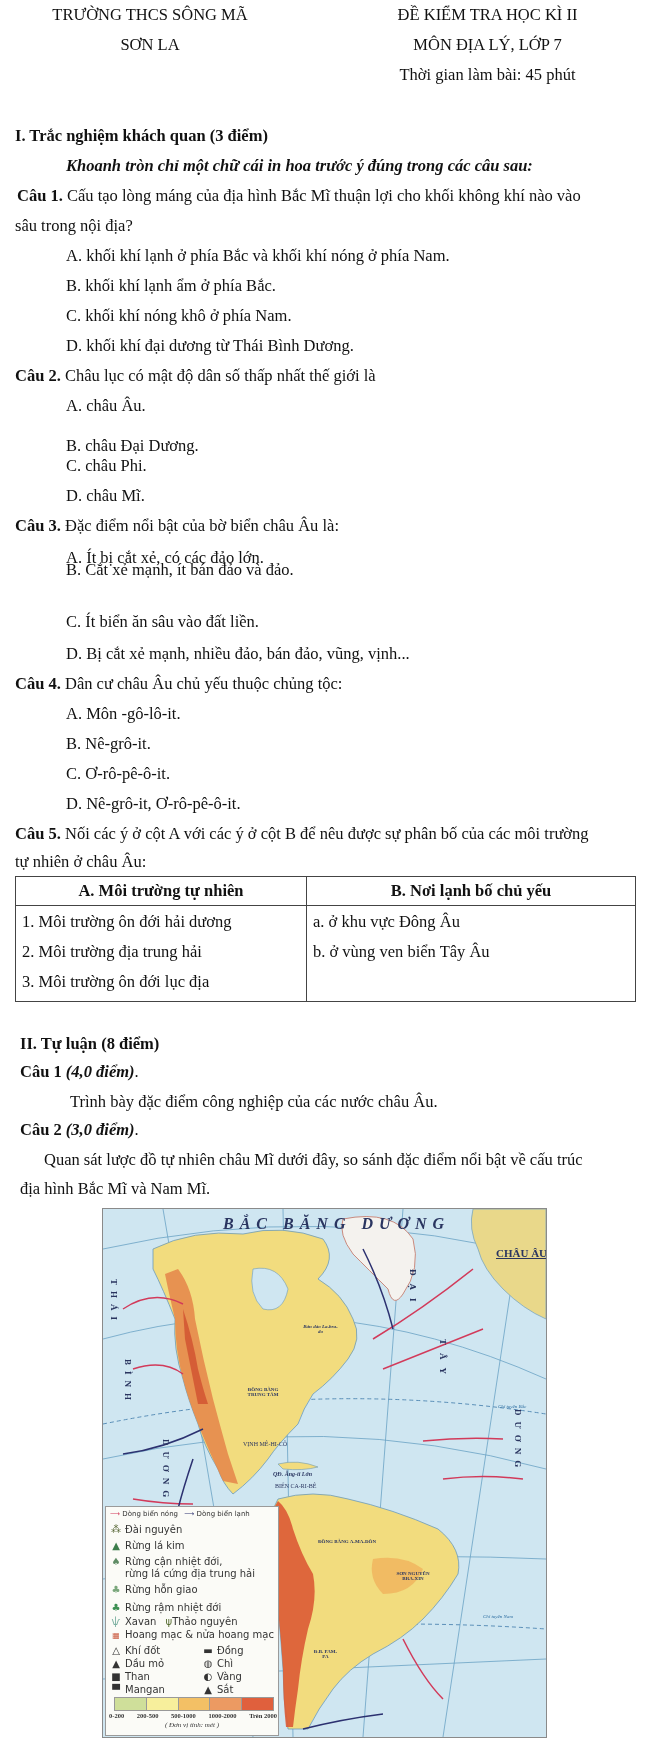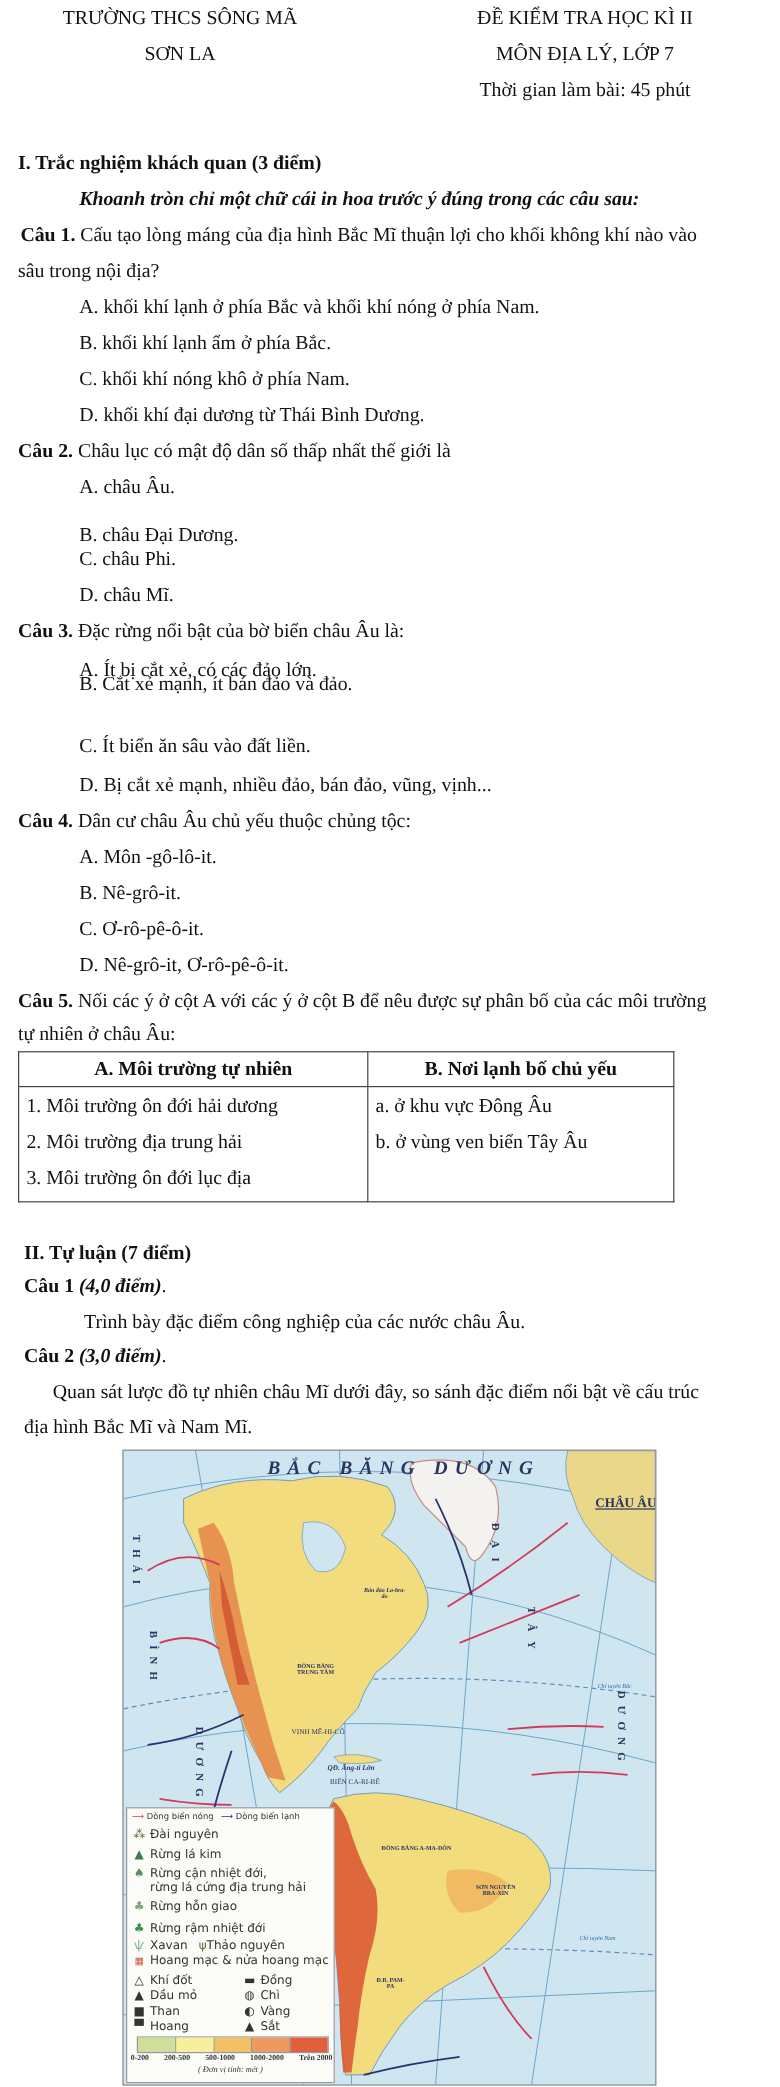--- a/index.html
+++ b/index.html
@@ -5,21 +5,21 @@
   html, body { margin:0; padding:0; background:#ffffff; }
   body { width:650px; height:1739px; position:relative; overflow:hidden;
          font-family:"Liberation Serif", "DejaVu Serif", serif; color:#111; font-size:16.5px; }
   .abs { position:absolute; white-space:nowrap; }
   .hdr { position:absolute; text-align:center; font-size:16.5px; line-height:30px; }
   .b { font-weight:bold; }
   .bi { font-weight:bold; font-style:italic; }
   .line { position:absolute; left:15px; white-space:nowrap; line-height:20px; }
   .opt { position:absolute; left:66px; white-space:nowrap; line-height:20px; }
 
-  table.match { position:absolute; left:15px; top:876px; width:547px; border-collapse:collapse; font-size:16.5px; }
+  table.match { position:absolute; left:15px; top:876px; width:621px; border-collapse:collapse; font-size:16.5px; }
   table.match th, table.match td { border:1px solid #444; vertical-align:top; padding:0 6px; }
   table.match th { font-weight:bold; text-align:center; height:28px; line-height:28px; }
   table.match td { line-height:30px; padding-top:1px; padding-bottom:4px; }
   table.match td div { white-space:nowrap; }
 
   .map { position:absolute; left:102px; top:1208px; width:443px; height:528px; overflow:hidden;
          border:1px solid #8a8a8a; background:#cfe6f1; }
   .map svg { position:absolute; left:0; top:0; }
   .legend { position:absolute; left:2px; top:297px; width:172px; height:228px; background:#fbfbf7;
             border:1px solid #9a9a9a; font-family:"DejaVu Sans", sans-serif; font-size:10px; color:#333; }
@@ -59,21 +59,21 @@
   <span class="b">Câu 2.</span>
   <span> Châu lục có mật độ dân số thấp nhất thế giới là</span>
 </div>
 <div class="opt" style="top:396px;">A. châu Âu.</div>
 <div class="opt" style="top:436px;">B. châu Đại Dương.</div>
 <div class="opt" style="top:456px;">C. châu Phi.</div>
 <div class="opt" style="top:486px;">D. châu Mĩ.</div>
 
 <div class="line" style="top:516px;">
   <span class="b">Câu 3.</span>
-  <span>Đặc rừng nổi bật của bờ biển châu Âu là:</span>
+  <span>Đặc điểm nổi bật của bờ biển châu Âu là:</span>
 </div>
 <div class="opt" style="top:548px;">A.  Ít bị cắt xẻ, có các đảo lớn.</div>
 <div class="opt" style="top:560px;">B.  Cắt xẻ mạnh, ít bán đảo và đảo.</div>
 <div class="opt" style="top:612px;">C.  Ít biển ăn sâu vào đất liền.</div>
 <div class="opt" style="top:644px;">D.  Bị cắt xẻ mạnh, nhiều đảo, bán đảo, vũng, vịnh...</div>
 
 <div class="line" style="top:674px;">
   <span class="b">Câu 4.</span>
   <span>Dân cư châu Âu chủ yếu thuộc chủng tộc:</span>
 </div>
@@ -103,21 +103,21 @@
         <div>3. Môi trường ôn đới lục địa</div>
       </td>
       <td>
         <div>a. ở khu vực Đông Âu</div>
         <div>b. ở vùng ven biển Tây Âu</div>
       </td>
     </tr>
   </tbody>
 </table>
 
-<div class="abs b" style="left:20px; top:1034px;">II. Tự luận (7 điểm)</div>
+<div class="abs b" style="left:20px; top:1034px;">II. Tự luận (8 điểm)</div>
 <div class="abs" style="left:20px; top:1062px;">
   <span class="b">Câu 1</span>
   <span class="bi">(4,0 điểm)</span><span>.</span>
 </div>
 <div class="abs" style="left:70px; top:1092px;">Trình bày đặc điểm công nghiệp của các nước châu Âu.</div>
 <div class="abs" style="left:20px; top:1120px;">
   <span class="b">Câu 2</span>
   <span class="bi">(3,0 điểm)</span><span>.</span>
 </div>
 <div class="abs" style="left:44px; top:1150px;">Quan sát lược đồ tự nhiên châu Mĩ dưới đây, so sánh đặc điểm nổi bật về cấu trúc</div>
@@ -211,21 +211,21 @@
       <span style="margin-left:6px; color:#556b2f;">ψ</span><span>Thảo nguyên</span>
     </div>
     <div class="row" style="top:122px;"><span class="sym" style="color:#c9573c; font-size:8px;">▦</span><span>Hoang mạc &amp; nửa hoang mạc</span></div>
 
     <div class="row" style="top:138px;"><span class="sym">△</span><span>Khí đốt</span></div>
     <div class="row" style="top:138px; left:96px;"><span class="sym">▬</span><span>Đồng</span></div>
     <div class="row" style="top:151px;"><span class="sym">▲</span><span>Dầu mỏ</span></div>
     <div class="row" style="top:151px; left:96px;"><span class="sym">◍</span><span>Chì</span></div>
     <div class="row" style="top:164px;"><span class="sym">■</span><span>Than</span></div>
     <div class="row" style="top:164px; left:96px;"><span class="sym">◐</span><span>Vàng</span></div>
-    <div class="row" style="top:177px;"><span class="sym">▀</span><span>Hoang</span></div>
+    <div class="row" style="top:177px;"><span class="sym">▀</span><span>Mangan</span></div>
     <div class="row" style="top:177px; left:96px;"><span class="sym">▲</span><span>Sắt</span></div>
 
     <div class="scale">
       <span style="background: rgb(207, 223, 154);"></span>
       <span style="background: rgb(247, 239, 156);"></span>
       <span style="background: rgb(243, 192, 101);"></span>
       <span style="background: rgb(236, 154, 98);"></span>
       <span style="background: rgb(224, 96, 61);"></span>
     </div>
     <div class="scale-labels">

